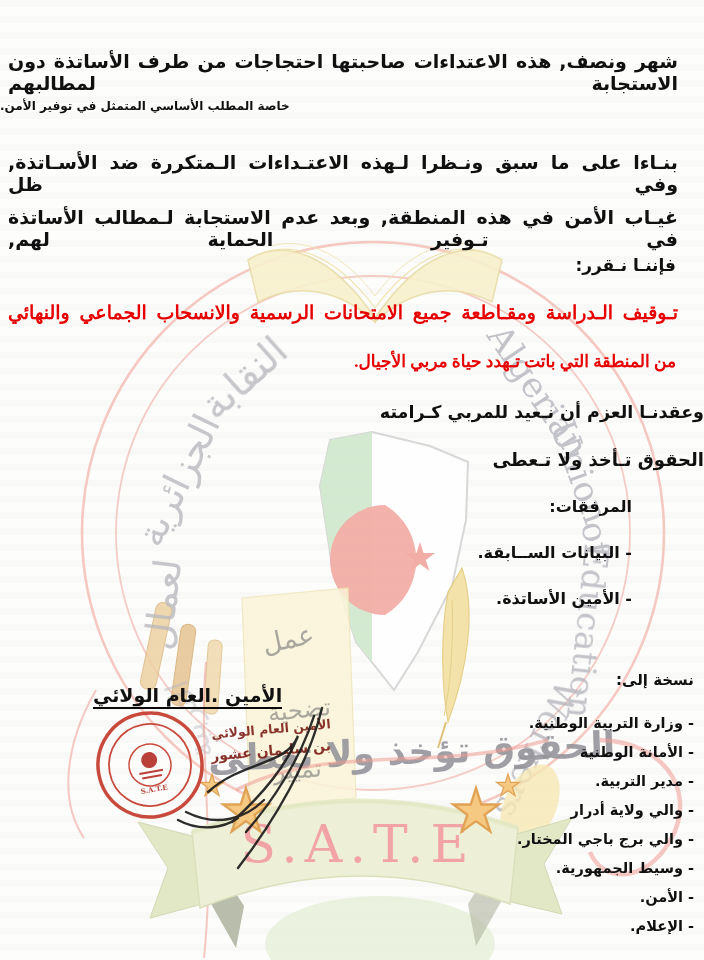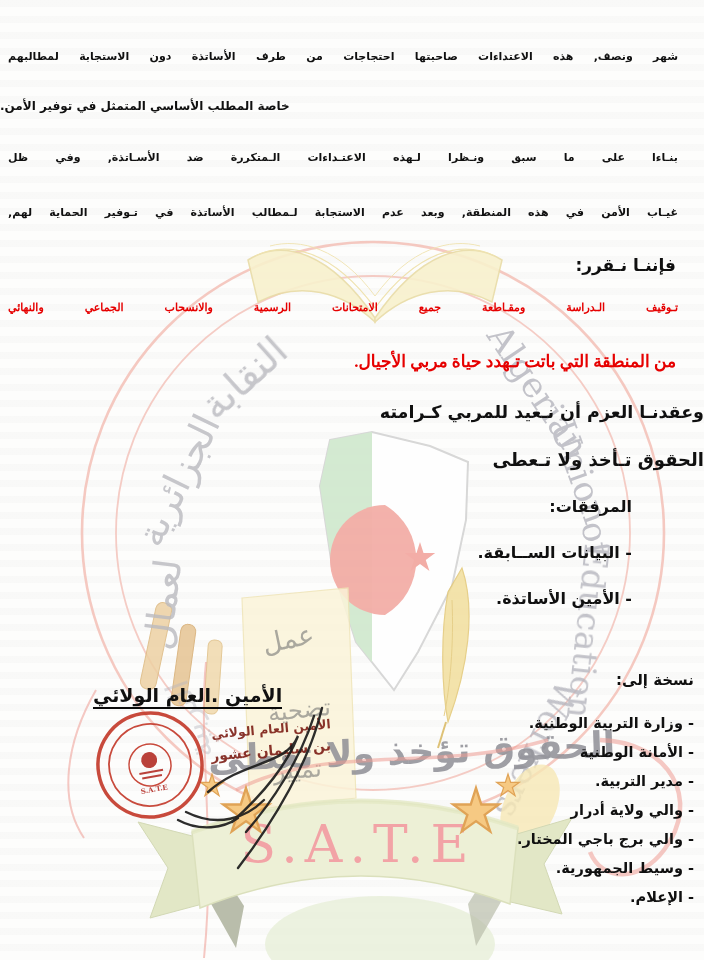--- a/index.html
+++ b/index.html
@@ -4,21 +4,21 @@
 <style>
   html,body{margin:0;padding:0;}
   .page{
     position:relative; width:704px; height:960px; overflow:hidden;
     background:#fdfdfc;
     background-image:repeating-linear-gradient(180deg, rgba(120,120,120,.03) 0 7px, rgba(255,255,255,0) 7px 16px);
     font-family:"DejaVu Sans", sans-serif; direction:rtl;
   }
   .wm{position:absolute; inset:0; z-index:1;}
   .txt{position:absolute; z-index:2; font-weight:bold; color:#101010; white-space:nowrap;}
-  .just{left:8px; right:26px; white-space:normal; text-align:justify; text-align-last:justify; font-size:11px;}
+  .just{left:8px; right:26px; white-space:normal; text-align:justify; text-align-last:justify; font-size:19px;}
   .leftline{left:0; font-size:12px;}
   .rightline{right:28px; font-size:17px;}
   .red{color:#e60000;font-family:Liberation Serif, serif;}
   .centerline{left:0; right:0; }
   .attach{right:72px; font-size:16px;}
   .attach div{margin-bottom:27px;}
   .copies{right:10px; text-align:right; font-size:14.5px;}
   .copies .cp-title{font-size:15px; margin-bottom:20px;}
   .copies .cp{height:29px; line-height:29px;}
   .sig-title{left:93px; top:666px; font-size:19px; border-bottom:2.5px solid #0a0a0a; padding-bottom:1px;margin-top:18px;}
@@ -139,20 +139,21 @@
   <div class="txt sig-title">الأمين .العام الولائي</div>
 
   <div class="txt copies" style="top:671px">
     <div class="cp-title">نسخة إلى:</div>
     <div class="cp">- وزارة التربية الوطنية.</div>
     <div class="cp">- الأمانة الوطنية</div>
     <div class="cp">- مدير التربية.</div>
     <div class="cp">- والي ولاية أدرار</div>
     <div class="cp">- والي برج باجي المختار.</div>
     <div class="cp">- وسيط الجمهورية.</div>
+    <div class="cp">- الأمن.</div>
     <div class="cp">- الإعلام.</div>
   </div>
 
   <div class="stampbox">
     <svg width="320" height="230" viewBox="0 0 320 230">
       <g transform="rotate(-10 90 105)" opacity="0.92">
         <circle cx="90" cy="105" r="52" fill="none" stroke="#c43b2c" stroke-width="3.5"></circle>
         <circle cx="90" cy="105" r="41" fill="none" stroke="#c43b2c" stroke-width="1.8"></circle>
         <circle cx="90" cy="105" r="21" fill="none" stroke="#c43b2c" stroke-width="1.5"></circle>
         <defs>

